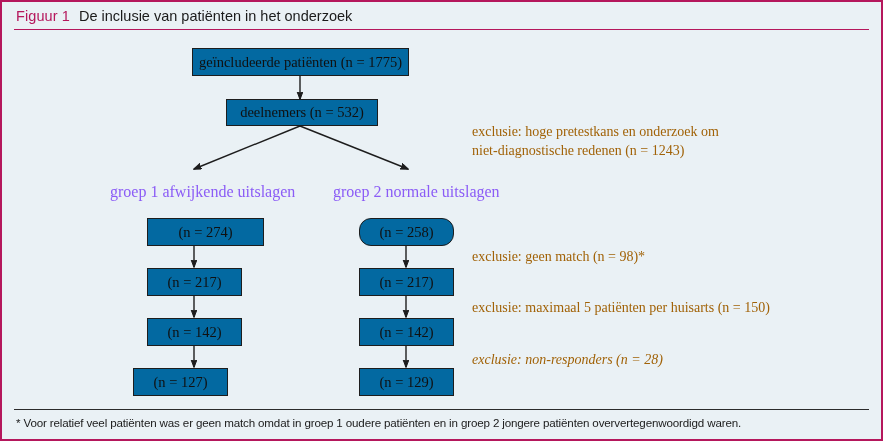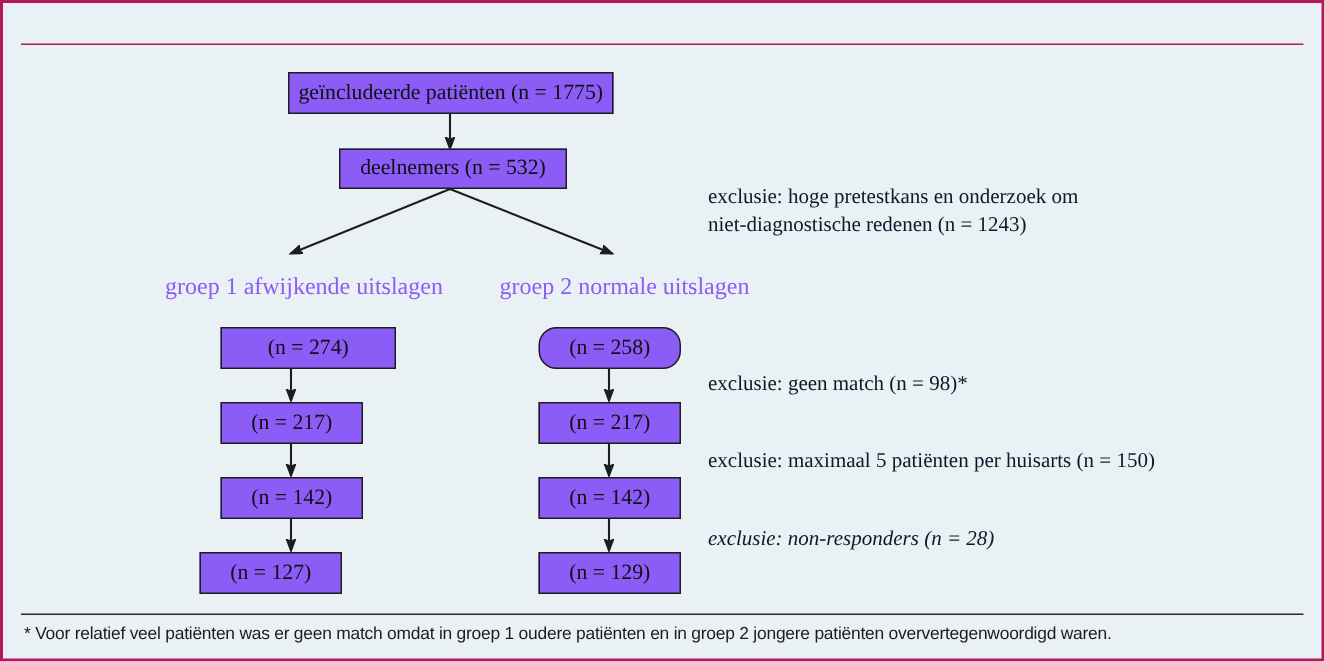--- a/index.html
+++ b/index.html
@@ -65,34 +65,34 @@
     font-size: 11.6px;
     font-family: "Liberation Sans", sans-serif;
     color: #1b1b1b;
     white-space: nowrap;
     letter-spacing: -0.15px;
   }
   
   .node {
     position: absolute;
     box-sizing: border-box;
-    background: #8b5cf6;
+    background: #0369a1;
     border: 1.4px solid #1d1d1d;
     display: flex;
     align-items: center;
     justify-content: center;
     font-size: 14.5px;
     color: #101010;
     white-space: nowrap;
   }
   
   .note {
     position: absolute;
     font-size: 14px;
-    color: #0f172a;
+    color: #a16207;
     white-space: nowrap;
     line-height: 19px;
   }
   .grouplabel {
     position: absolute;
     font-size: 16px;
     color: #8b5cf6;
     white-space: nowrap;
   }
   
@@ -103,20 +103,23 @@
   .connector line, .connector polygon, .connector path {
     stroke: #1d1d1d;
     fill: #1d1d1d;
   }
 </style>
 </head>
 <body>
 
 <div id="figure-root">
 
+  <div class="fig-header">
+    <span class="fig-label">Figuur 1</span><span class="fig-caption">De inclusie van patiënten in het onderzoek</span>
+  </div>
   <div class="header-rule"></div>
 
   <svg class="connector" width="883" height="441" style="left:0; top:0;">
     <defs>
       <marker id="arrowhead" markerWidth="9" markerHeight="9" refX="7.5" refY="3.2" orient="auto" markerUnits="userSpaceOnUse">
         <polygon points="0,0.2 8,3.2 0,6.2 1.6,3.2"></polygon>
       </marker>
     </defs>
 
     <line x1="298" y1="74" x2="298" y2="97" stroke-width="1.4" marker-end="url(#arrowhead)"></line>

